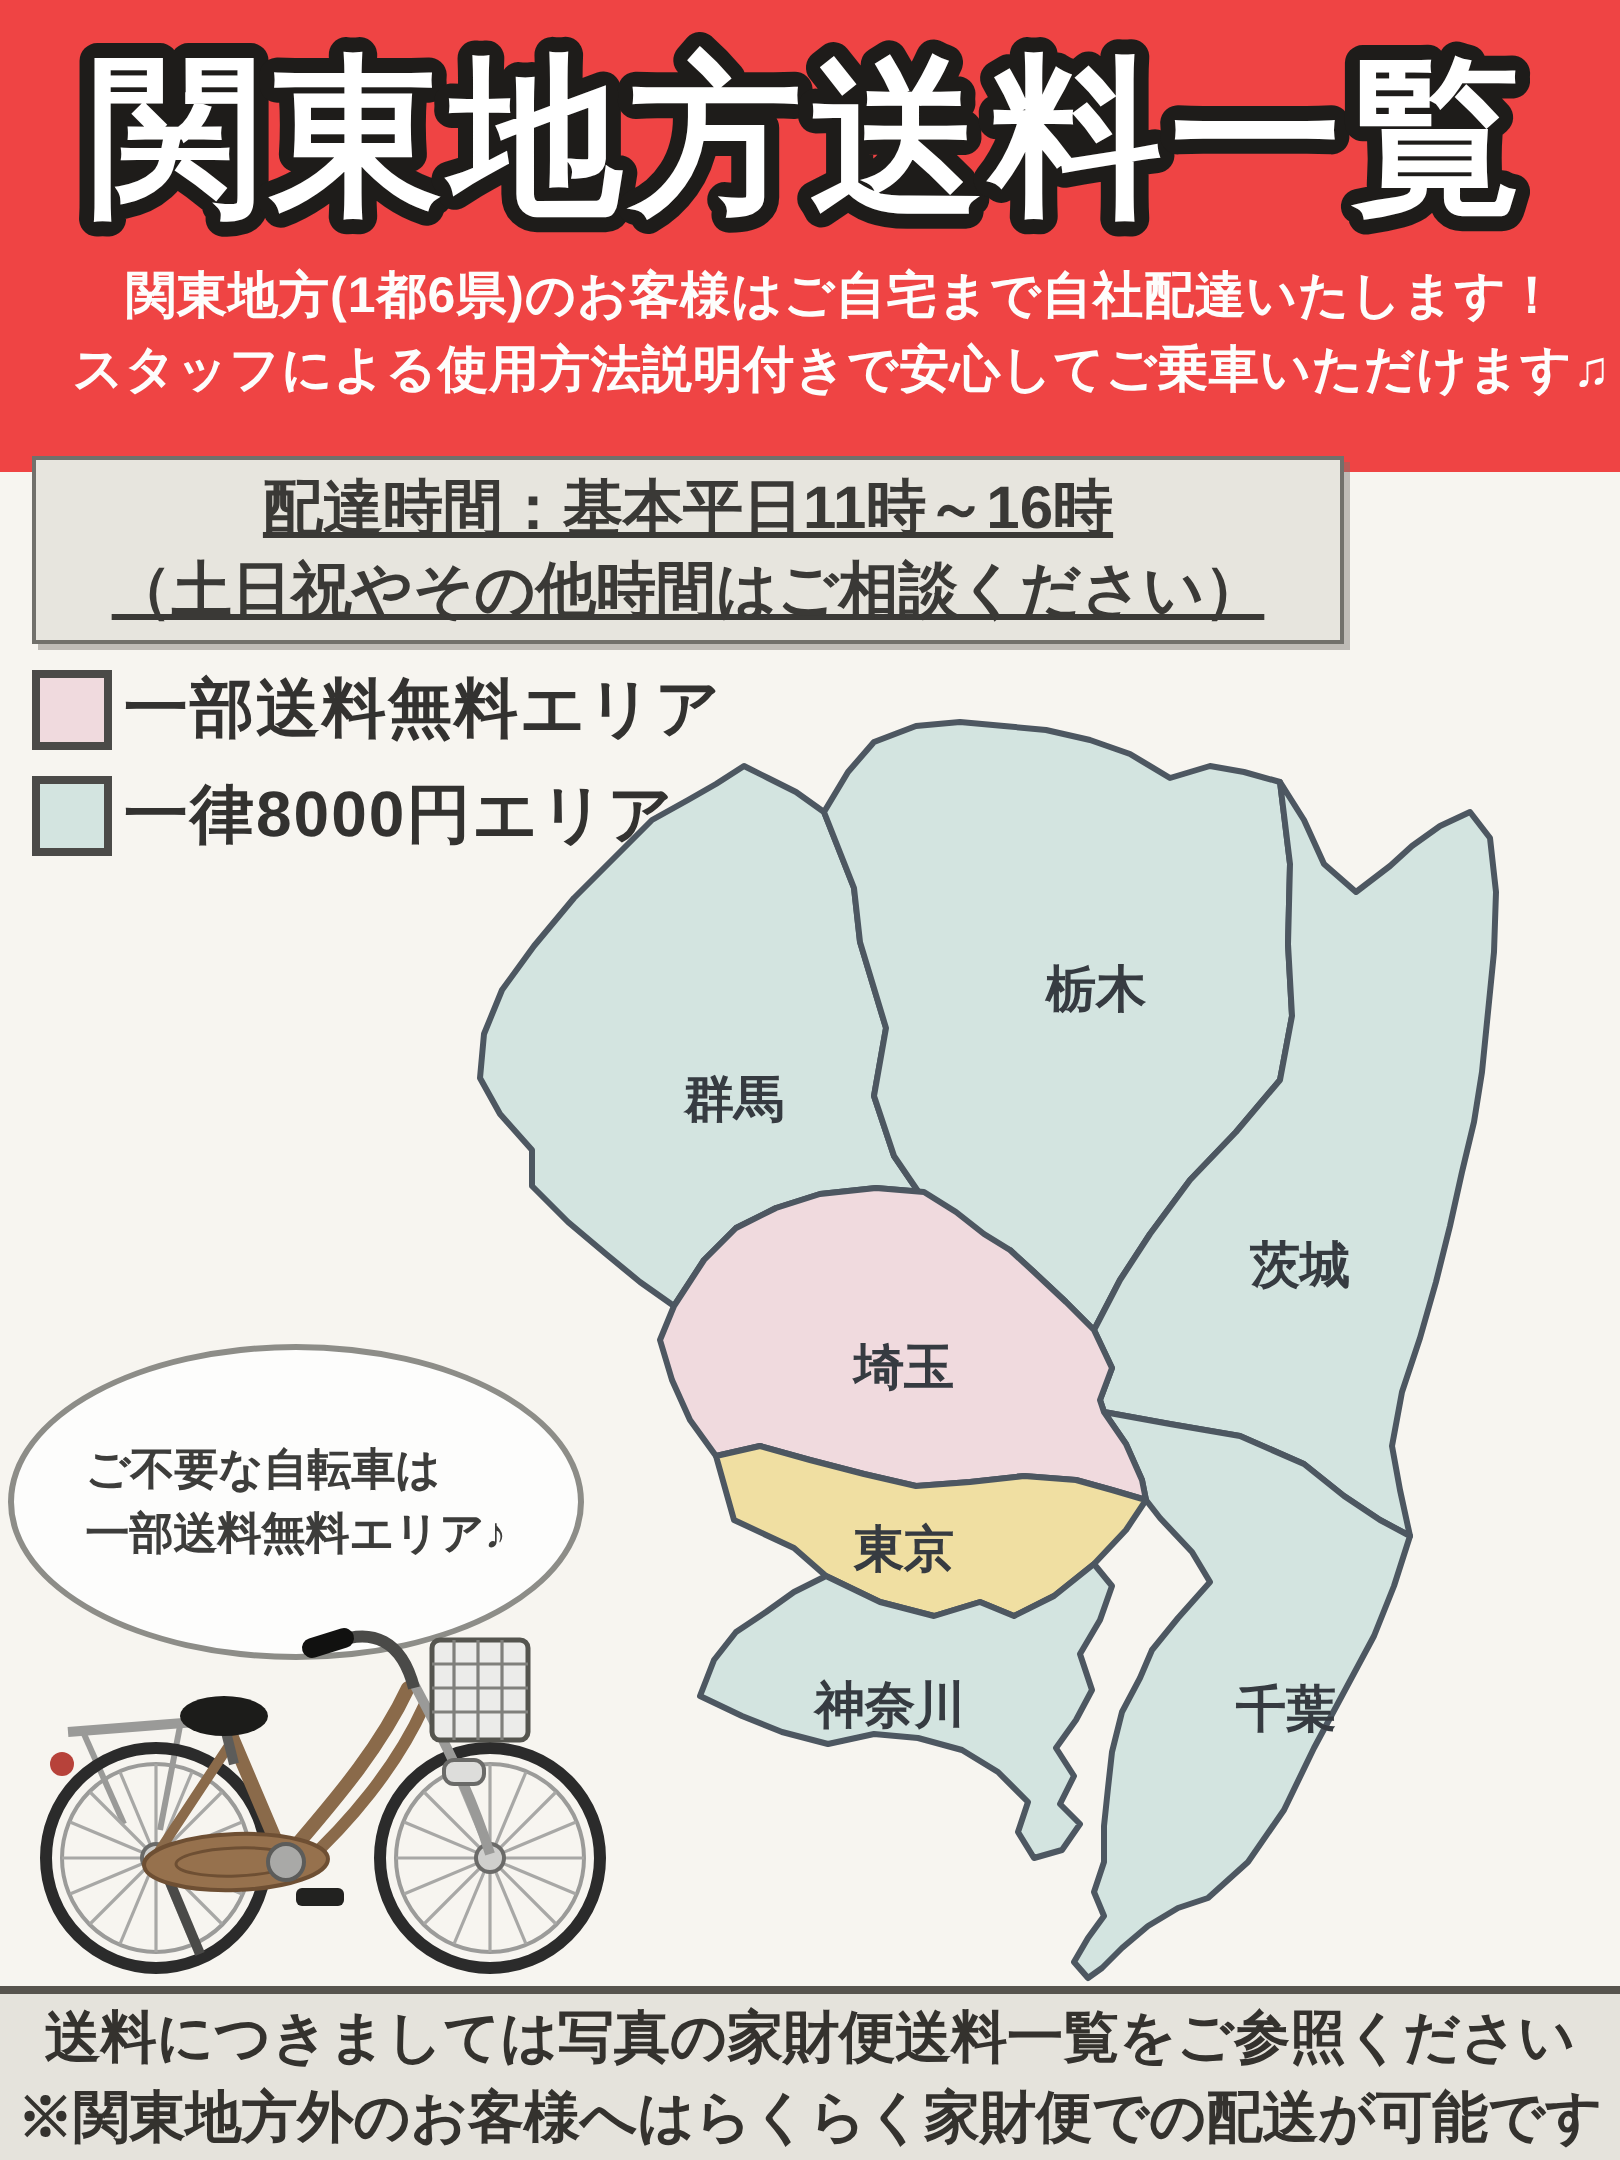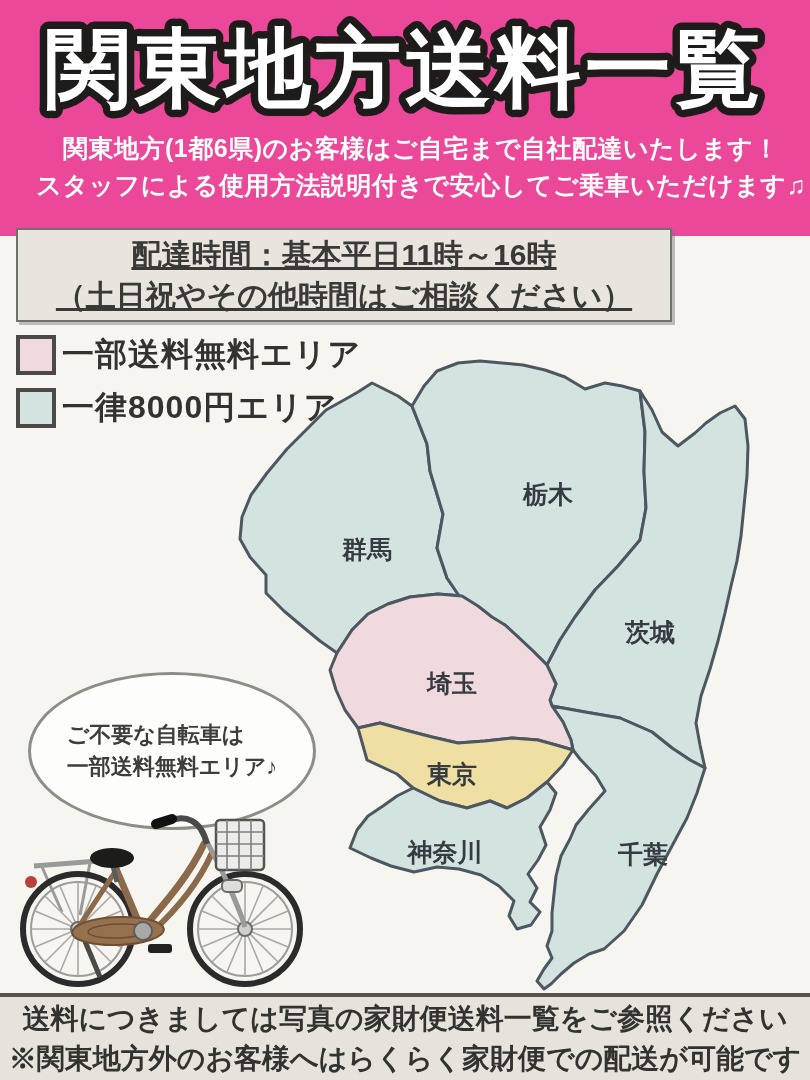--- a/index.html
+++ b/index.html
@@ -10,21 +10,21 @@
     background: #f7f5f0;
     overflow: hidden;
     font-family: "Liberation Sans", sans-serif;
     color: #3a3936;
   }
   
   .header {
     position: absolute;
     left: 0; top: 0;
     width: 810px; height: 236px;
-    background: #ec4899;
+    background: #ef4444;
   }
   .title-svg { position: absolute; left: 0; top: 0; }
   .subtitle {
     position: absolute;
     left: 16px; top: 130px;
     width: 810px;
     text-align: center;
     color: #fdfdfc;
     font-size: 25px;
     font-weight: bold;
@@ -75,21 +75,21 @@
   .map-svg { position: absolute; left: 0; top: 0; pointer-events: none; }
   .pref-label {
     font-family: "Liberation Sans", sans-serif;
     font-size: 25px;
     font-weight: bold;
     fill: #363b41;
   }
   
   .bubble {
     position: absolute;
-    left: 28px; top: 672px;
+    left: 4px; top: 672px;
     width: 288px; height: 158px;
     background: #fdfdfc;
     border: 3px solid #8d8d88;
     border-radius: 50%;
     display: flex;
     align-items: center;
     justify-content: center;
     box-sizing: border-box;
   }
   .bubble-text {

